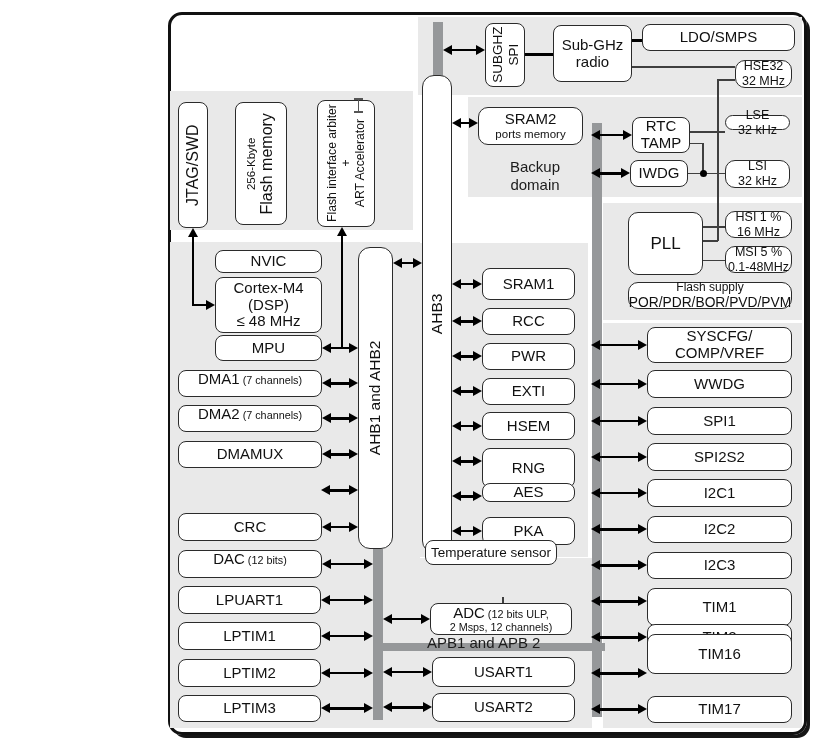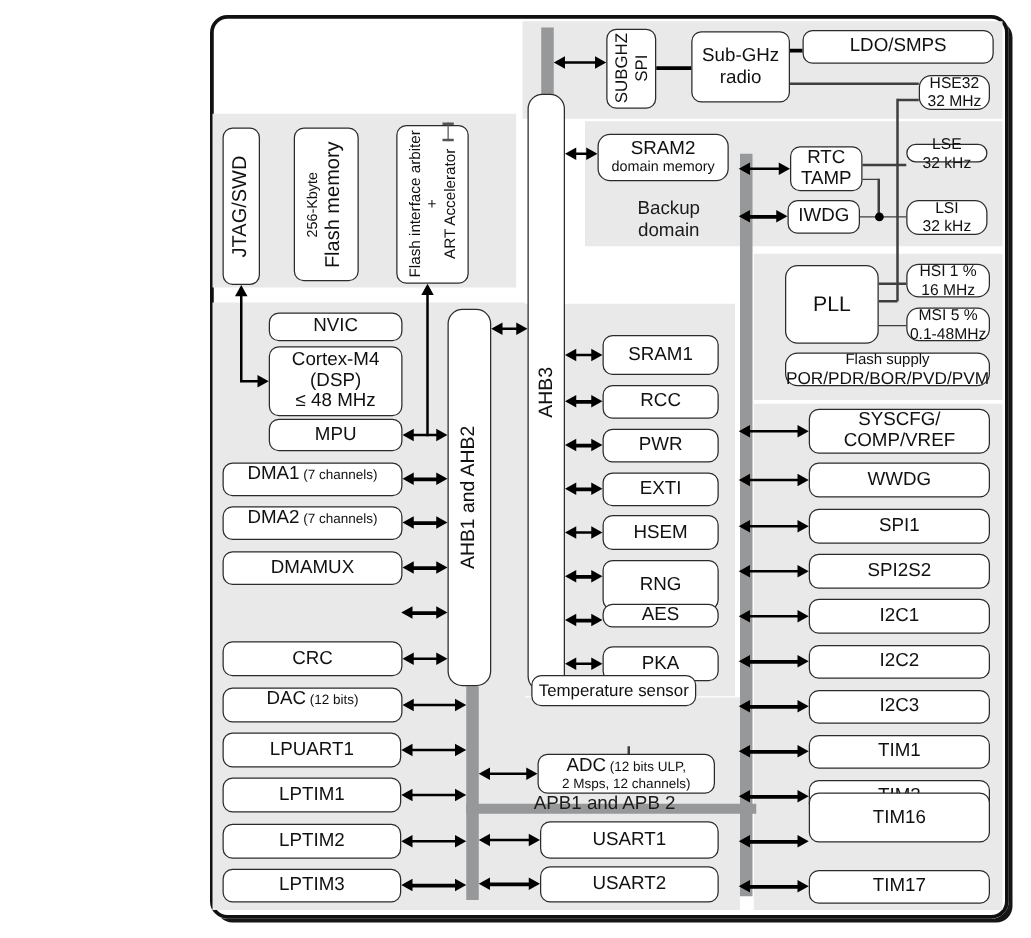--- a/index.html
+++ b/index.html
@@ -305,21 +305,21 @@
   </div>
   <div class="box" style="left:482px;top:483px;width:93px;height:19px">
     <span class="lbl">AES</span>
   </div>
   <div class="box" style="left:482px;top:517px;width:93px;height:28px">
     <span class="lbl">PKA</span>
   </div>
 
   <div class="box" style="left:478px;top:107px;width:105px;height:38px;border-radius:10px">
     <span class="lbl">SRAM2</span>
-    <span class="sub" style="font-size:11.5px">domain memory</span>
+    <span class="sub" style="font-size:11.5px">ports memory</span>
   </div>
   <div class="floatlbl" style="left:495px;top:158px;width:80px">
     <div>Backup</div>
     <div>domain</div>
   </div>
   <div class="box" style="left:632px;top:117px;width:58px;height:36px">
     <span class="lbl">RTC</span>
     <span class="lbl">TAMP</span>
   </div>
   <div class="box" style="left:630px;top:160px;width:58px;height:27px">
@@ -383,21 +383,21 @@
   </div>
   <div class="box" style="left:647px;top:479px;width:145px;height:28px">
     <span class="lbl">I2C1</span>
   </div>
   <div class="box" style="left:647px;top:516px;width:145px;height:27px">
     <span class="lbl">I2C2</span>
   </div>
   <div class="box" style="left:647px;top:552px;width:145px;height:27px">
     <span class="lbl">I2C3</span>
   </div>
-  <div class="box" style="left:647px;top:588px;width:145px;height:27px">
+  <div class="box" style="left:647px;top:588px;width:145px;height:38px">
     <span class="lbl">TIM1</span>
   </div>
   <div class="box" style="left:647px;top:624px;width:145px;height:27px">
     <span class="lbl">TIM2</span>
   </div>
   <div class="box" style="left:647px;top:634px;width:145px;height:40px">
     <span class="lbl">TIM16</span>
   </div>
   <div class="box" style="left:647px;top:696px;width:145px;height:27px">
     <span class="lbl">TIM17</span>

